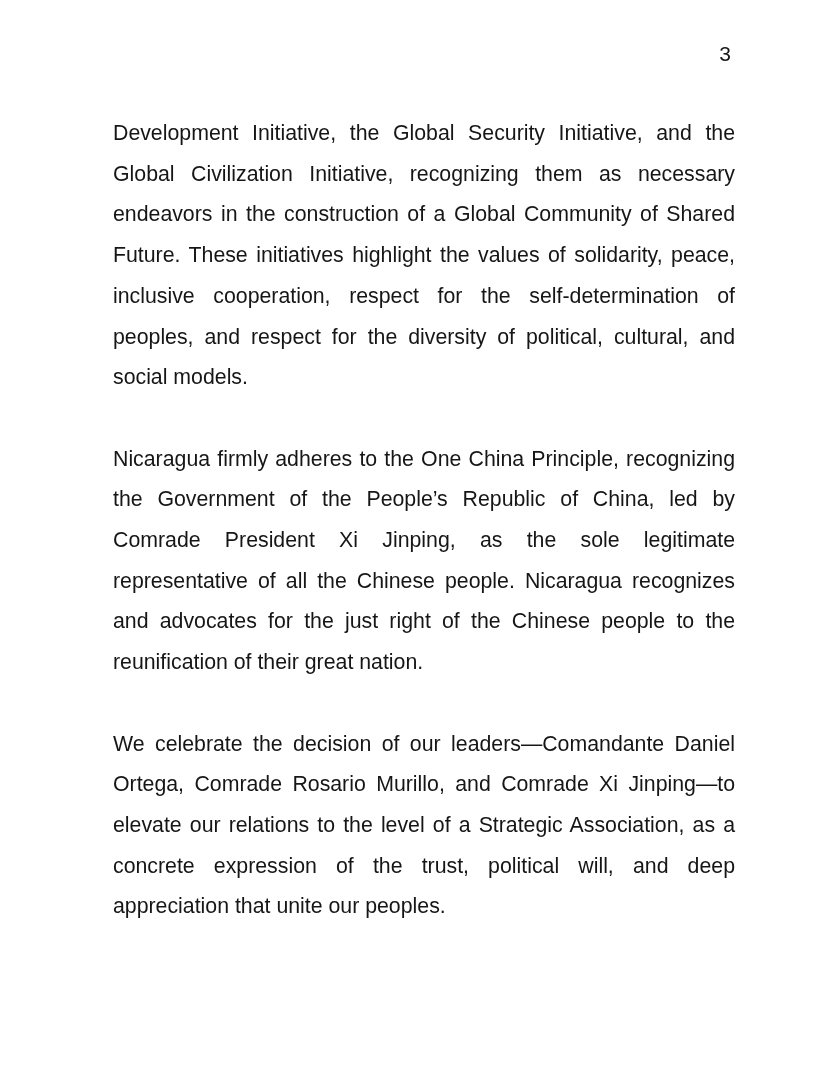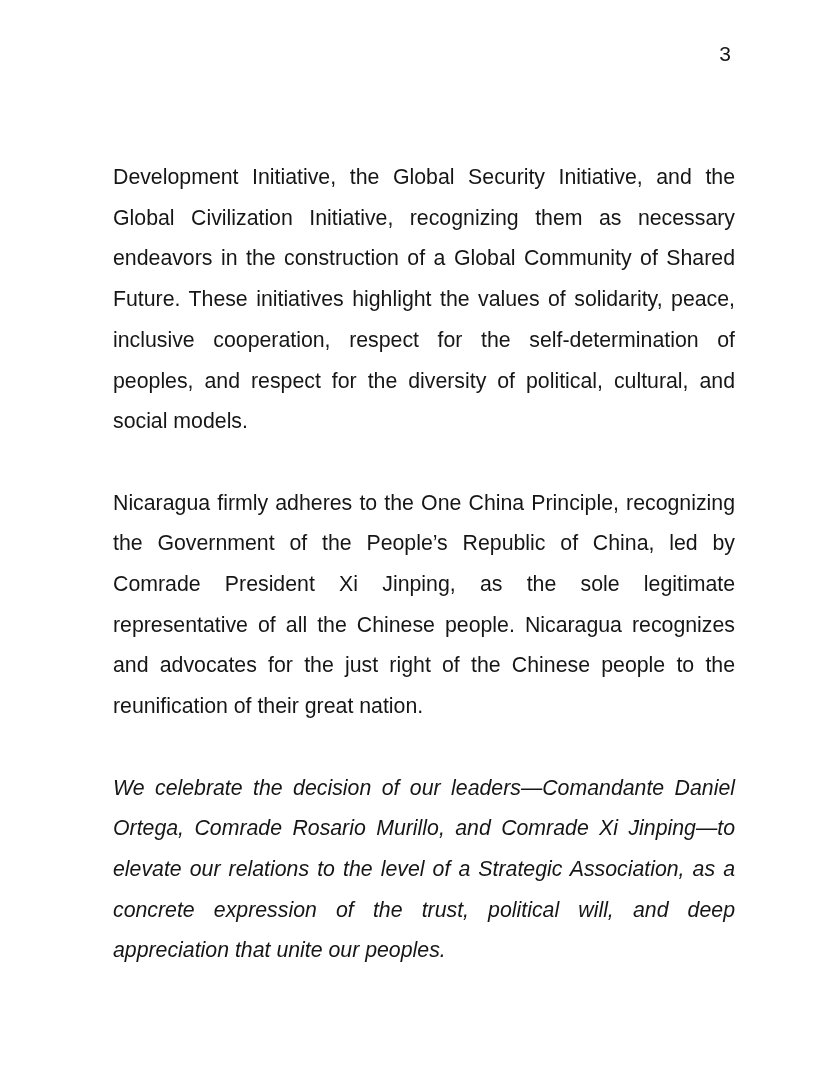--- a/index.html
+++ b/index.html
@@ -26,29 +26,27 @@
   }
   .content {
     position: absolute;
     top: 113px;
     left: 113px;
     width: 622px;
     font-size: 21.3px;
     line-height: 40.7px;
     text-align: justify;
     text-justify: inter-word;
-    margin-top: 44px;
   }
   .content p {
     margin: 0 0 40.7px 0;
     padding: 0;
   }
   .content p:last-child {
     margin-bottom: 0;
-    font-style: italic;
   }
 </style>
 </head>
 <body>
 
 <div class="page">
 
   <div class="page-number">3</div>
 
   <div class="content">

